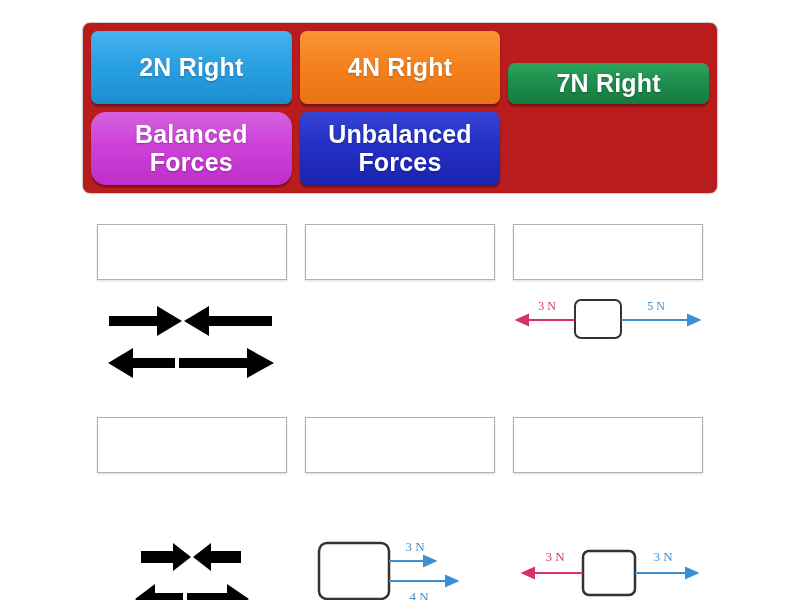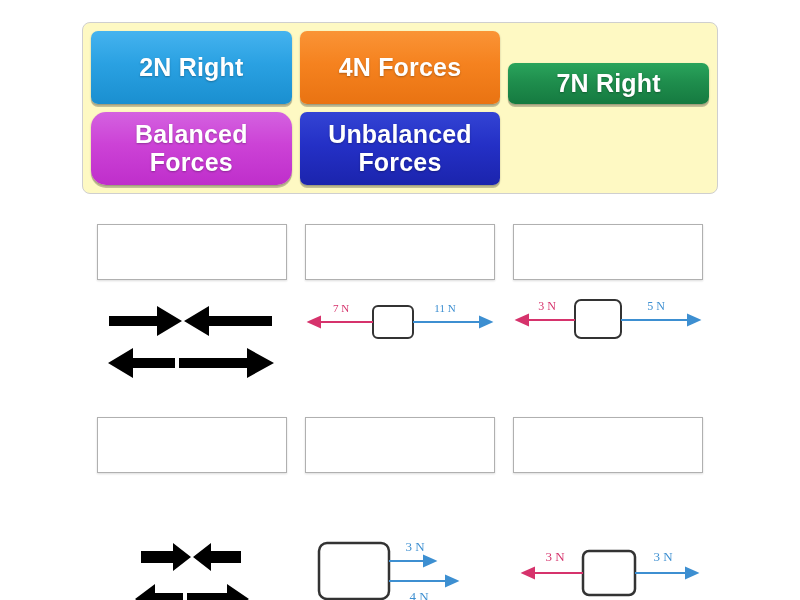--- a/index.html
+++ b/index.html
@@ -16,21 +16,21 @@
   }
 
   
   #tile-tray {
     position: absolute;
     left: 82px;
     top: 22px;
     width: 636px;
     height: 172px;
     box-sizing: border-box;
-    background: #fef9c3;
+    background: #b91c1c;
     border: 1px solid #cfcfcf;
     border-radius: 8px;
     padding: 8px;
     display: grid;
     grid-template-columns: repeat(3, 1fr);
     grid-template-rows: repeat(2, 1fr);
     gap: 8px;
   }
 
   .tile {
@@ -94,21 +94,21 @@
   .diagram svg { display: block; }
 </style>
 </head>
 <body>
 
 <div id="tile-tray">
   <div class="tile blue">
     <span class="tile-label">2N Right</span>
   </div>
   <div class="tile orange">
-    <span class="tile-label">4N Forces</span>
+    <span class="tile-label">4N Right</span>
   </div>
   <div class="tile green">
     <span class="tile-label">7N Right</span>
   </div>
   <div class="tile purple">
     <span class="tile-label">Balanced
 Forces</span>
   </div>
   <div class="tile navy">
     <span class="tile-label">Unbalanced
@@ -135,38 +135,20 @@
         </g>
         <g fill="#000000">
           <path d="M82,70 L150,70 L150,60 L177,75 L150,90 L150,80 L82,80 Z"></path>
         </g>
       </svg>
     </div>
   </div>
 
   <div class="answer-cell">
     <div class="dropzone"></div>
-    <div class="diagram">
-      <svg width="190" height="126" viewBox="0 0 190 126" xmlns="http://www.w3.org/2000/svg">
-
-        <rect x="68" y="18" width="40" height="32" rx="5" ry="5" fill="#ffffff" stroke="#333333" stroke-width="2"></rect>
-
-        <g stroke="#d6336c" stroke-width="2" fill="#d6336c">
-          <line x1="68" y1="34" x2="12" y2="34"></line>
-          <polygon points="4,34 15,29 15,39"></polygon>
-        </g>
-
-        <g stroke="#3d8fd1" stroke-width="2" fill="#3d8fd1">
-          <line x1="108" y1="34" x2="178" y2="34"></line>
-          <polygon points="186,34 175,29 175,39"></polygon>
-        </g>
-        <text x="36" y="24" text-anchor="middle" font-family="Liberation Serif, serif" font-size="11" fill="#d6336c">7 N</text>
-        <text x="140" y="24" text-anchor="middle" font-family="Liberation Serif, serif" font-size="11" fill="#3d8fd1">11 N</text>
-      </svg>
-    </div>
   </div>
 
   <div class="answer-cell">
     <div class="dropzone"></div>
     <div class="diagram">
       <svg width="190" height="126" viewBox="0 0 190 126" xmlns="http://www.w3.org/2000/svg">
         <rect x="62" y="12" width="46" height="38" rx="6" ry="6" fill="#ffffff" stroke="#333333" stroke-width="2"></rect>
         <g stroke="#d6336c" stroke-width="2" fill="#d6336c">
           <line x1="62" y1="32" x2="12" y2="32"></line>
           <polygon points="4,32 15,27 15,37"></polygon>

